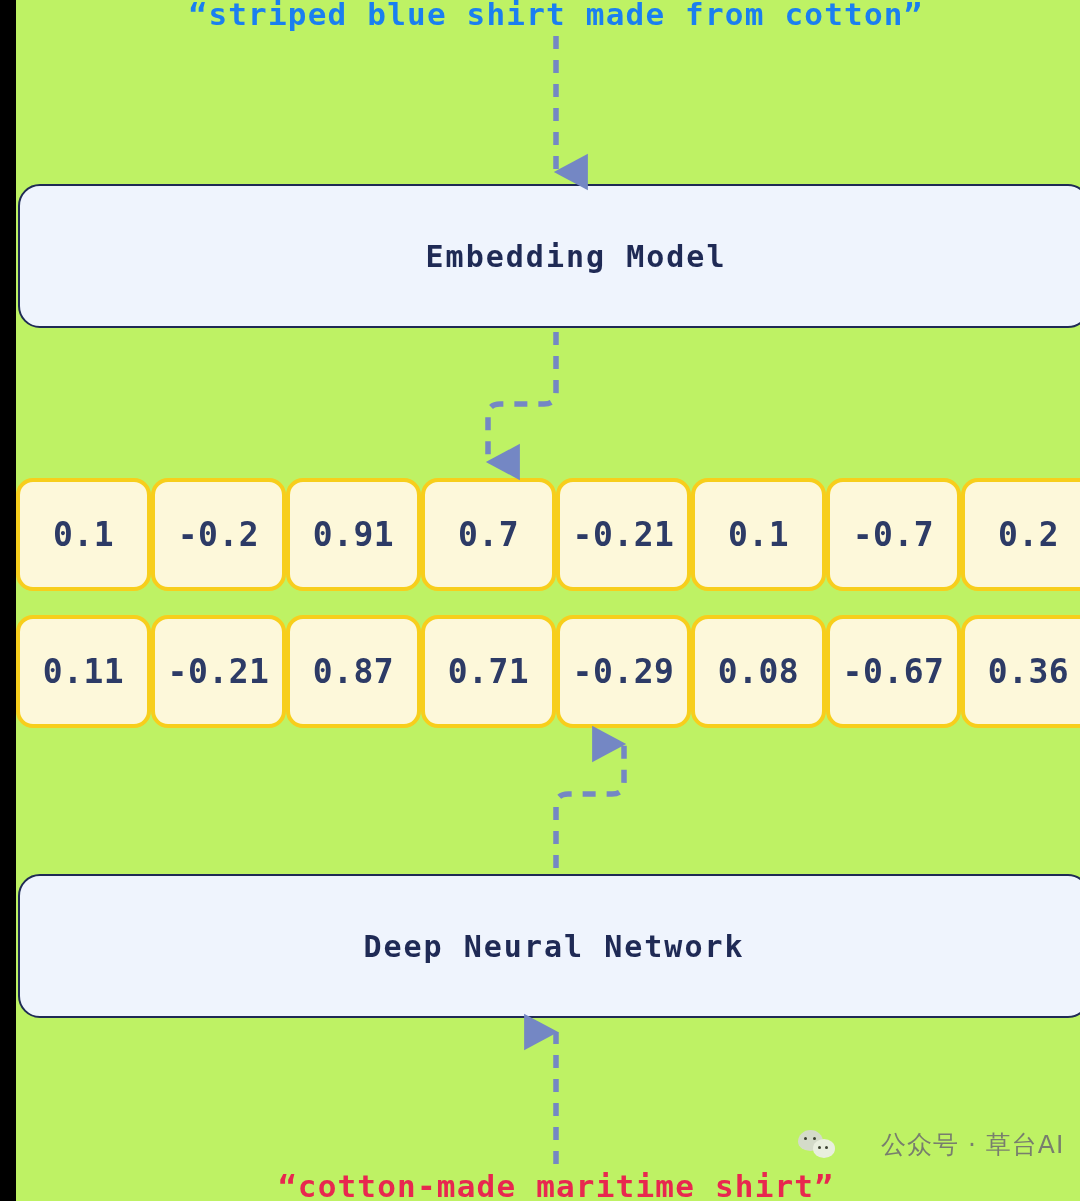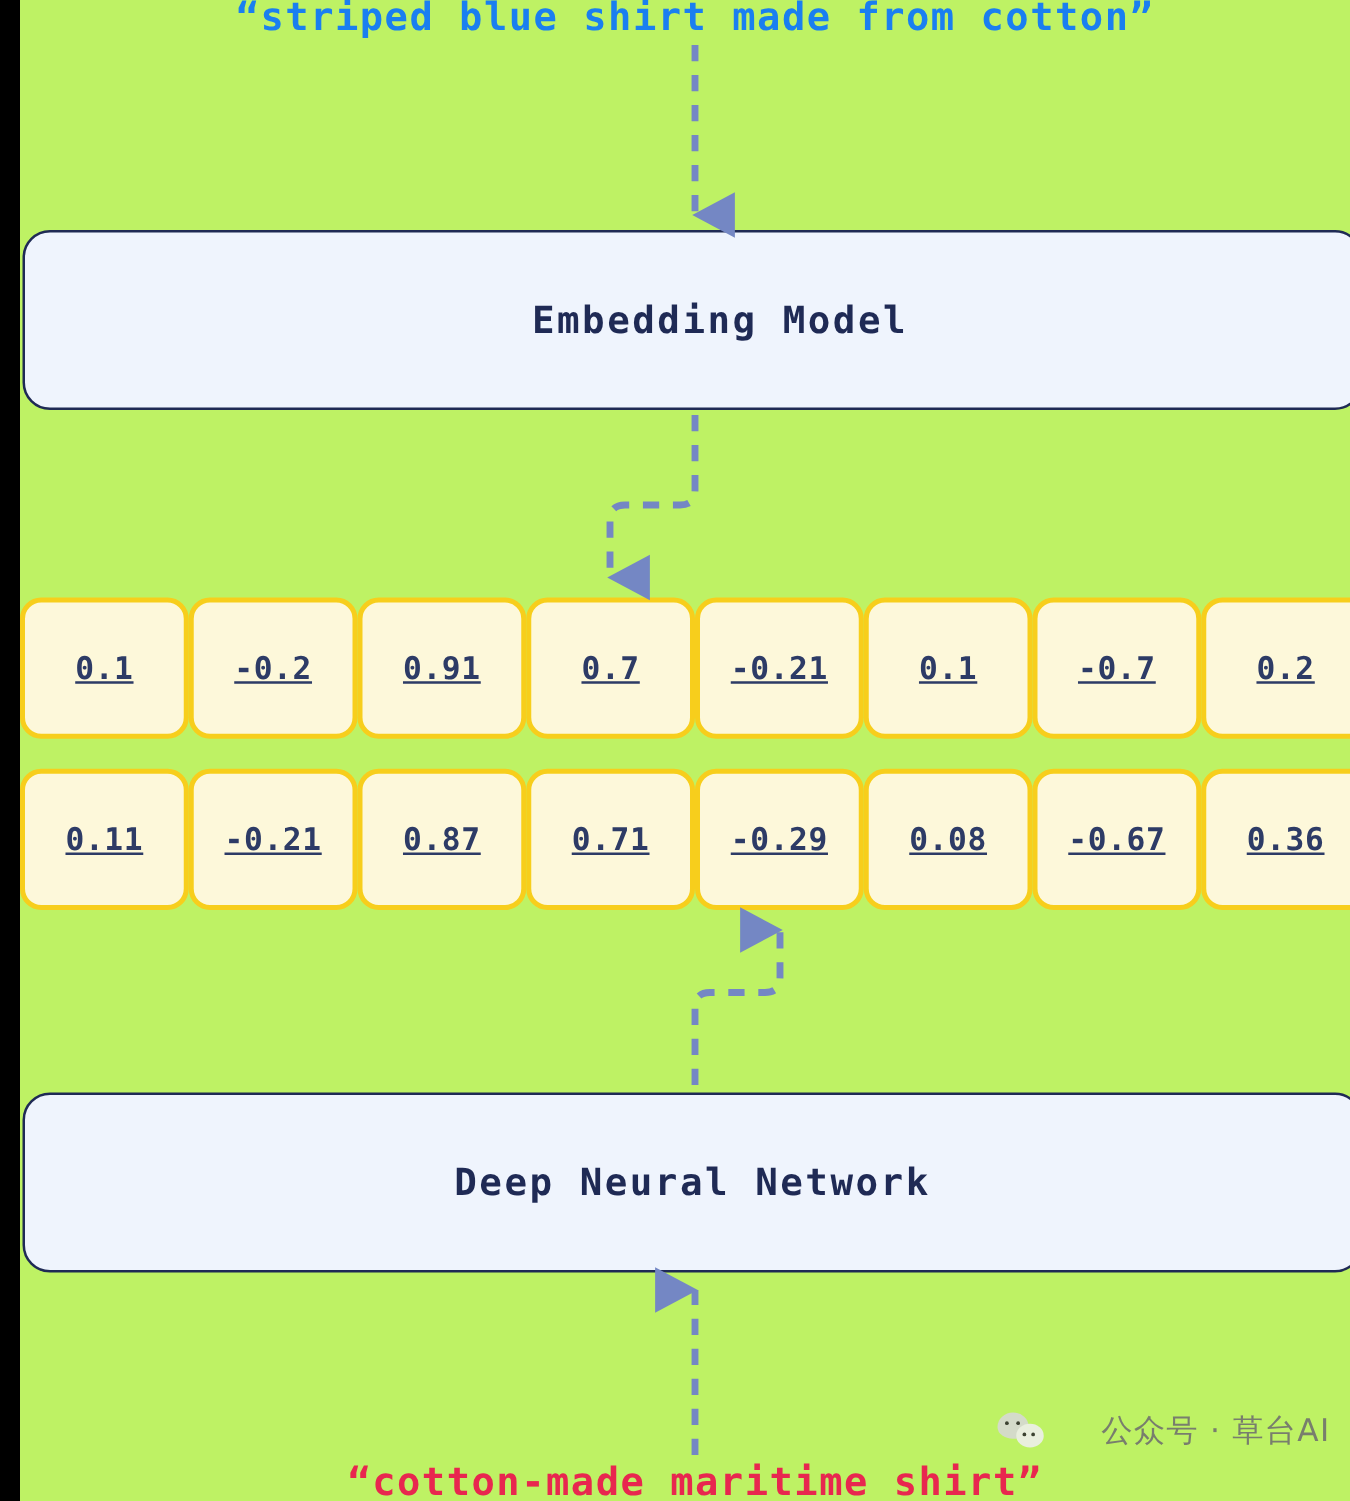--- a/index.html
+++ b/index.html
@@ -92,24 +92,23 @@
     height: 113px;
     background: #fdf8da;
     border: 4px solid #f7ce1c;
     border-radius: 17px;
     box-sizing: border-box;
     display: flex;
     align-items: center;
     justify-content: center;
     font-family: "DejaVu Sans Mono", "Liberation Mono", monospace;
     font-weight: 700;
-    font-size: 25px;
+    font-size: 33px;
     letter-spacing: 0.5px;
     color: #2d3b66;
-    text-decoration: underline;
   }
 
   
   #arrow-layer {
     position: absolute;
     left: 0; top: 0;
     width: 1080px;
     height: 1201px;
     pointer-events: none;
   }

